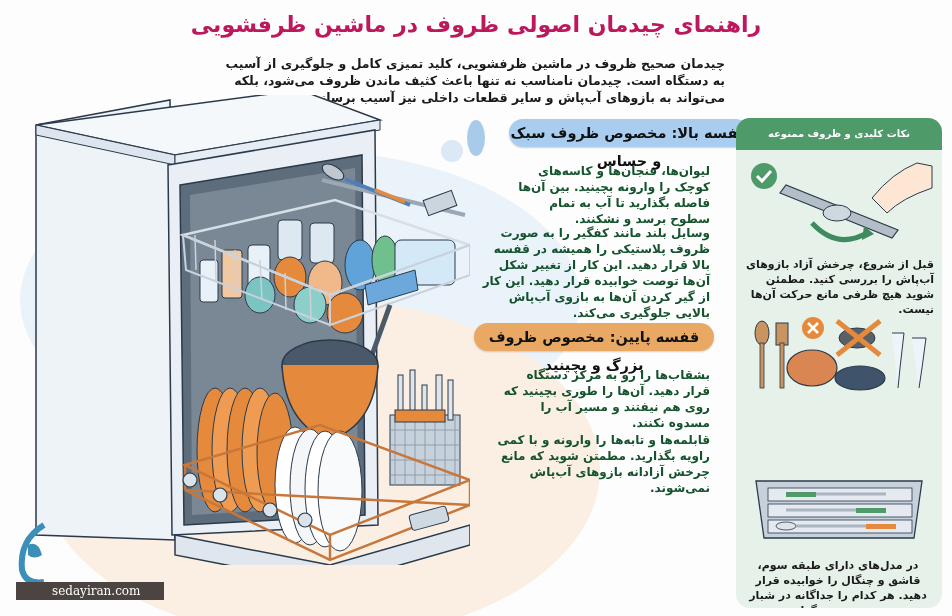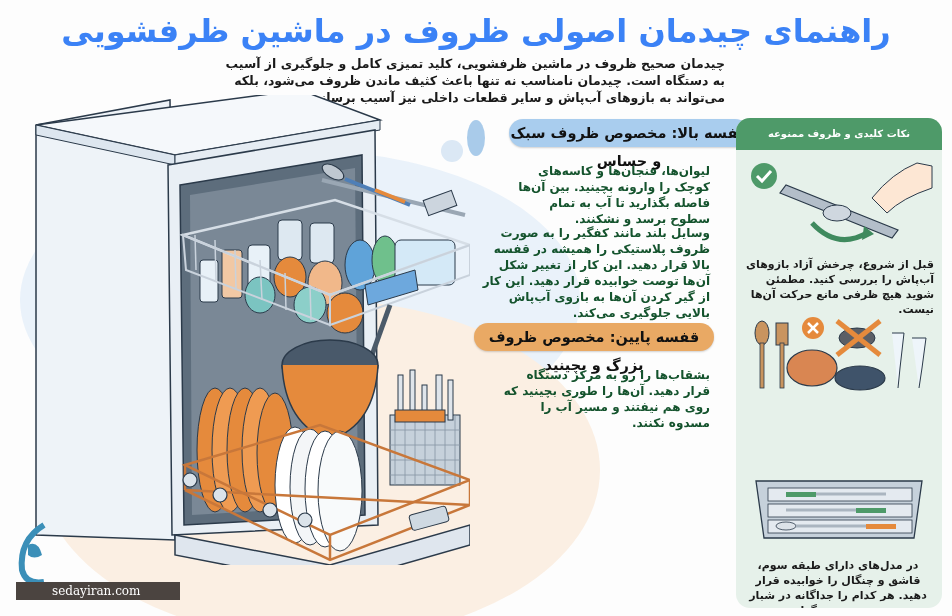--- a/index.html
+++ b/index.html
@@ -6,21 +6,21 @@
   html, body { width: 952px; height: 616px; overflow: hidden; background: #ffffff; }
   body { font-family: "DejaVu Sans", sans-serif; position: relative; color: #1b1b1b; }
   .canvas { position: absolute; left: 0; top: 0; width: 952px; height: 616px; background: #fdfdfd; overflow: hidden; }
 
   
   .blob-blue { position: absolute; left: 20px; top: 150px; width: 560px; height: 300px; border-radius: 50%; background: #eaf2fa; }
   .blob-peach { position: absolute; left: 40px; top: 300px; width: 560px; height: 340px; border-radius: 50%; background: #fbefe3; }
   .dot1 { position: absolute; left: 467px; top: 120px; width: 18px; height: 36px; border-radius: 50%; background: #a9cbea; }
   .dot2 { position: absolute; left: 441px; top: 140px; width: 22px; height: 22px; border-radius: 50%; background: #dbe8f5; }
 
-  .title { position: absolute; top: 12px; left: 0; width: 952px; text-align: center; font-size: 32px; font-weight: bold; color: #3b82f6; direction: rtl; letter-spacing: 0; }
+  .title { position: absolute; top: 12px; left: 0; width: 952px; text-align: center; font-size: 22px; font-weight: bold; color: #be185d; direction: rtl; letter-spacing: 0; }
   .intro { position: absolute; top: 55px; left: 225px; width: 500px; direction: rtl; text-align: right; font-size: 12.5px; line-height: 17px; color: #1a1a1a; font-weight: bold; }
 
   
   .dw { position: absolute; left: 0; top: 95px; width: 470px; height: 470px; }
 
   
   .pill { position: absolute; border-radius: 14px; height: 28px; direction: rtl; text-align: center; font-weight: bold; font-size: 14.5px; line-height: 28px; color: #111; box-shadow: 0 1px 2px rgba(0,0,0,0.18); }
   .pill.upper { left: 474px; top: 119px; width: 240px; background: #a9cdee; margin-left: 35px; }
   .pill.lower { left: 474px; top: 323px; width: 240px; background: #e9a964; }
 
@@ -32,21 +32,21 @@
   .p5 { left: 560px; top: 498px; width: 150px; }
 
   
   .panel { position: absolute; left: 736px; top: 118px; width: 206px; height: 490px; background: #e6f1ea; border-radius: 14px; overflow: hidden; }
   .panel-head { height: 32px; background: #4e9a69; color: #fff; direction: rtl; text-align: center; font-weight: bold; font-size: 10px; line-height: 32px; }
   .ptext { position: absolute; direction: rtl; text-align: right; font-size: 11px; line-height: 15px; font-weight: bold; color: #1a1a1a; right: 8px; width: 192px; }
   .pt1 { top: 139px; }
   .pt2 { top: 284px; }
   .pt3 { top: 440px; text-align: center; }
 
-  .watermark { position: absolute; left: 16px; top: 582px; width: 164px; height: 18px; background: #4b4440; color: #fff; font-family: "DejaVu Serif", serif; font-size: 12px; line-height: 18px; padding-left: 36px; }
+  .watermark { position: absolute; left: 16px; top: 582px; width: 148px; height: 18px; background: #4b4440; color: #fff; font-family: "DejaVu Serif", serif; font-size: 12px; line-height: 18px; padding-left: 36px; }
   .logo { position: absolute; left: 14px; top: 520px; }
 </style>
 </head>
 <body>
 
 <div class="canvas">
   <div class="blob-blue"></div>
   <div class="blob-peach"></div>
   <div class="dot1"></div>
   <div class="dot2"></div>
@@ -161,20 +161,21 @@
     <polygon points="175,440 330,470 470,430 470,450 330,490 175,460" fill="#dfe6ee" stroke="#2b3a4a" stroke-width="1.5"></polygon>
     <rect x="410" y="415" width="38" height="16" rx="3" fill="#cfd9e2" stroke="#2b3a4a" stroke-width="1" transform="rotate(-15 430 423)"></rect>
   </svg>
 
   <div class="pill upper">قفسه بالا: مخصوص ظروف سبک و حساس</div>
   <p class="para p1">لیوان‌ها، فنجان‌ها و کاسه‌های کوچک را وارونه بچینید. بین آن‌ها فاصله بگذارید تا آب به تمام سطوح برسد و نشکنند.</p>
   <p class="para p2">وسایل بلند مانند کفگیر را به صورت ظروف پلاستیکی را همیشه در قفسه بالا قرار دهید. این کار از تغییر شکل آن‌ها توصت خوابیده قرار دهید. این کار از گیر کردن آن‌ها به بازوی آب‌پاش بالایی جلوگیری می‌کند.</p>
 
   <div class="pill lower">قفسه پایین: مخصوص ظروف بزرگ و بچینید</div>
   <p class="para p3">بشقاب‌ها را رو به مرکز دستگاه قرار دهید. آن‌ها را طوری بچینید که روی هم نیفتند و مسیر آب را مسدوه نکنند.</p>
+  <p class="para p4">قابلمه‌ها و تابه‌ها را وارونه و با کمی راویه بگذارید. مطمتن شوید که مانع چرخش آزادانه بازوهای آب‌پاش نمی‌شوند.</p>
 
   <div class="panel">
     <div class="panel-head">نکات کلیدی و ظروف ممنوعه</div>
 
     <svg style="position:absolute;left:6px;top:40px" width="196" height="95" viewBox="0 0 196 95">
       <circle cx="22" cy="18" r="13" fill="#4e9a69"></circle>
       <polyline points="15,18 20,23 29,13" fill="none" stroke="#fff" stroke-width="3"></polyline>
       <polygon points="38,35 150,80 156,72 44,27" fill="#b3bec9" stroke="#2b3a4a" stroke-width="1.2"></polygon>
       <ellipse cx="95" cy="55" rx="14" ry="8" fill="#cfd7df" stroke="#2b3a4a" stroke-width="1"></ellipse>
       <path d="M70 65 Q95 92 125 75" fill="none" stroke="#3f8a5e" stroke-width="5"></path>

